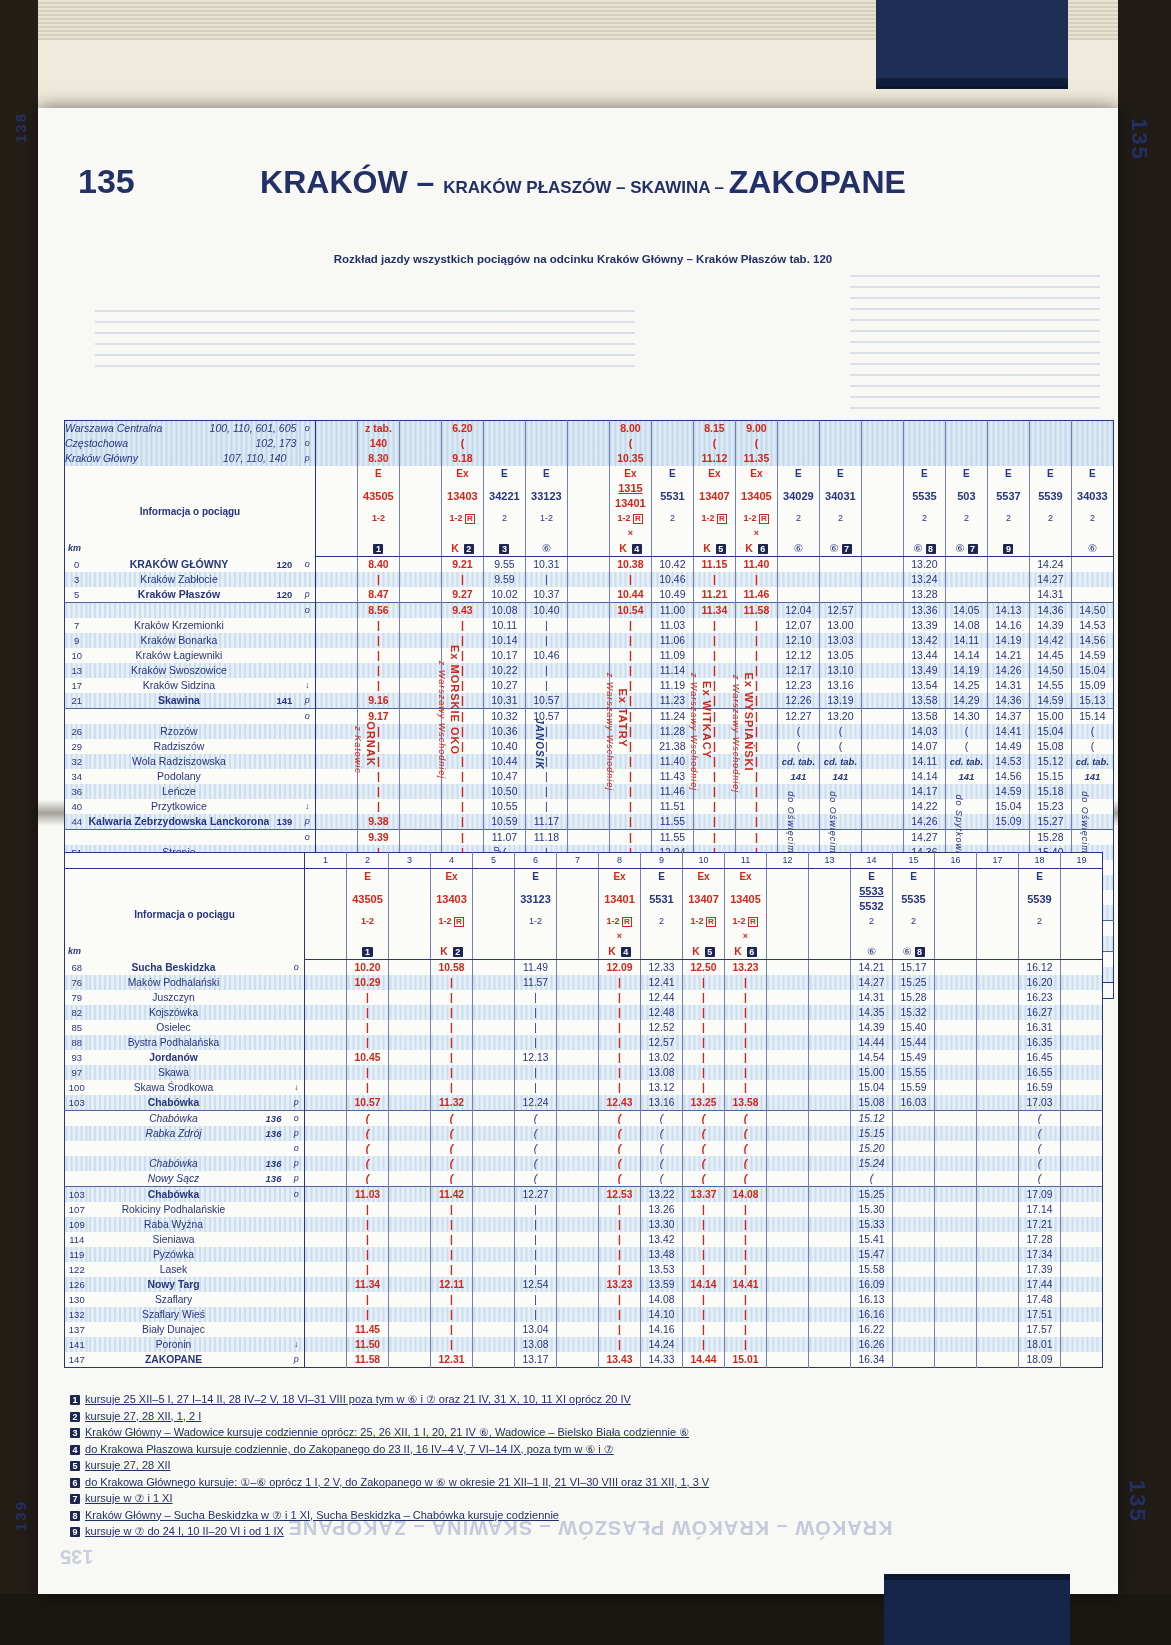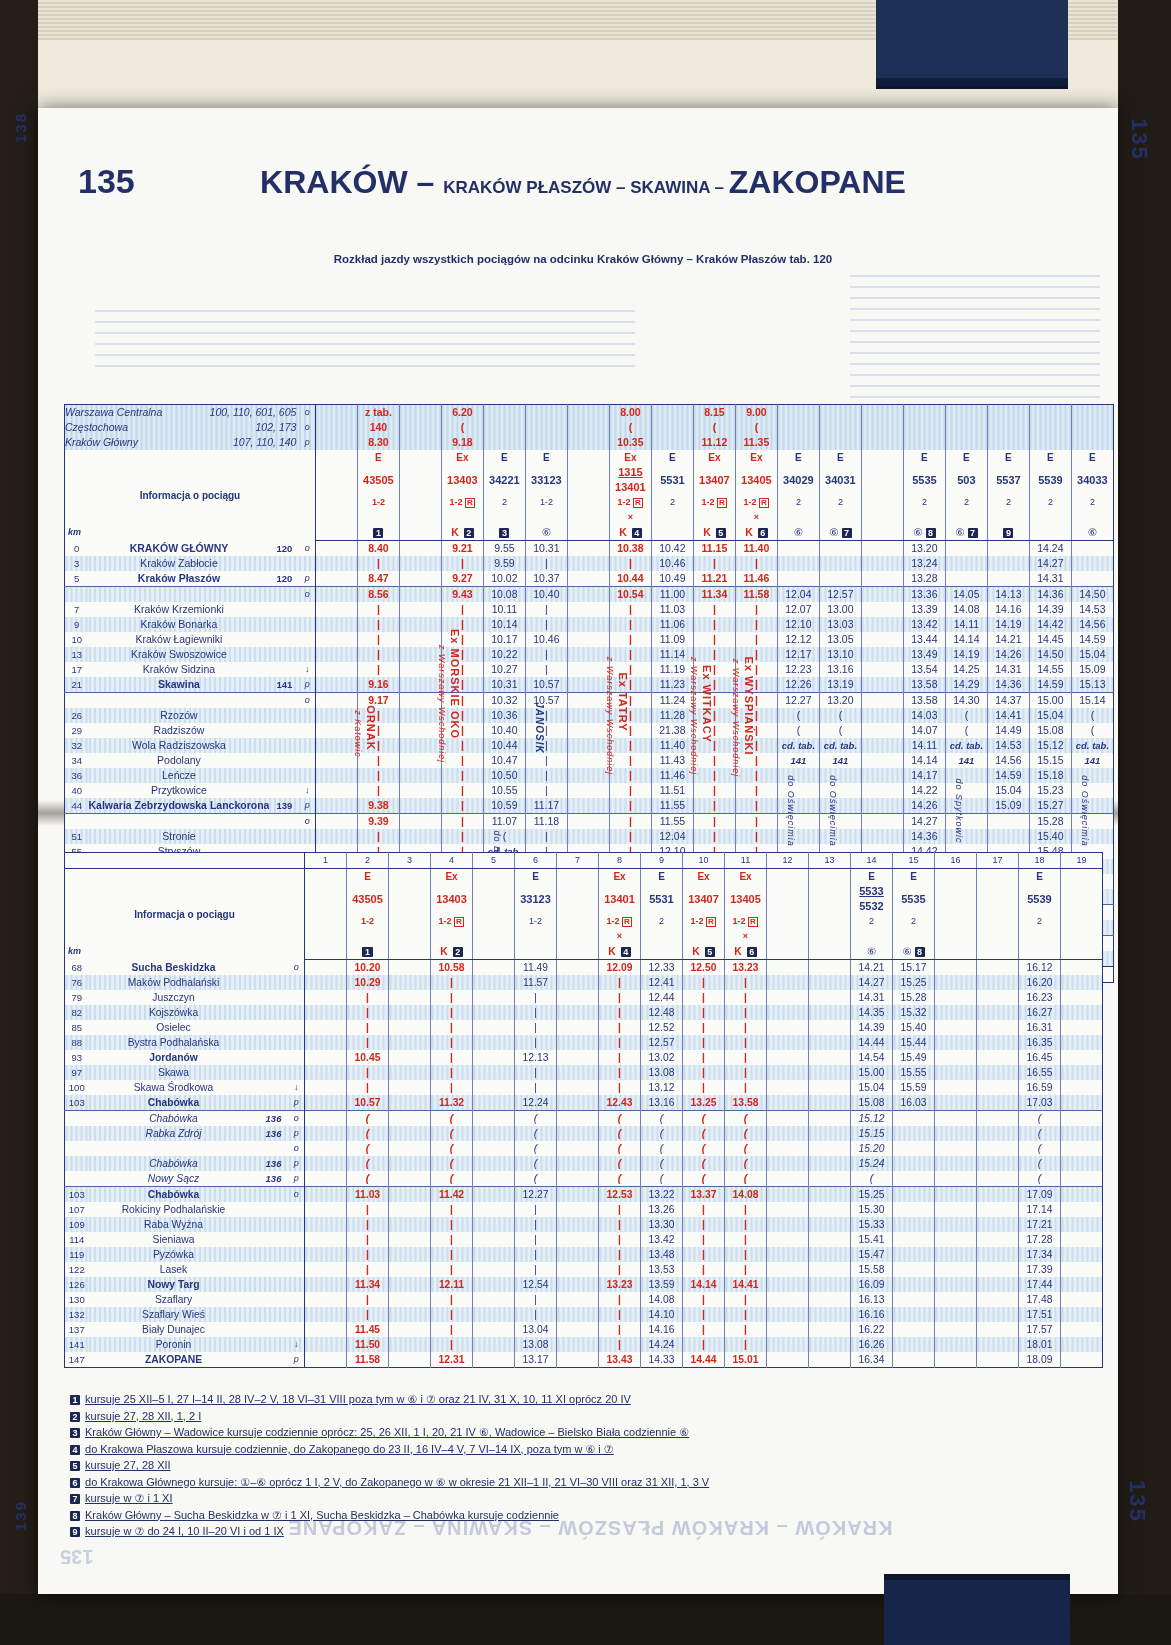--- a/index.html
+++ b/index.html
@@ -101,21 +101,21 @@
   <div class="edge-num edge-br">135</div>
 
   <div class="hdr">
     <div class="tabnum">135</div>
     <div class="route" id="route-title"><span class="big">KRAKÓW</span><span class="big"> – </span><span class="sm">KRAKÓW PŁASZÓW – SKAWINA – </span><span class="big">ZAKOPANE</span></div>
     <div class="subtitle">Rozkład jazdy wszystkich pociągów na odcinku Kraków Główny  –  Kraków Płaszów tab. 120</div>
   </div>
   <div class="ghost" style="left:95px;top:310px;width:540px;height:66px;"></div>
   <div class="ghost" style="left:850px;top:275px;width:250px;height:140px;"></div>
 
-  <div class="ttwrap" id="mount-top" style="left:64px;top:404px;">
+  <div class="ttwrap" id="mount-top" style="left:64px;top:420px;">
       <div style="position: relative;">
         <table class="tt">
           <colgroup>
             <col style="width: 24px;">
             <col style="width: 170px;">
             <col style="width: 30px;">
             <col style="width: 16px;">
             <col style="width: 42px;">
             <col style="width: 42px;">
             <col style="width: 42px;">
@@ -185,21 +185,21 @@
               <td class="tc val red"></td>
               <td class="tc val red"></td>
               <td class="tc val red"></td>
               <td class="tc val red"></td>
               <td class="tc val red"></td>
               <td class="tc val red"></td>
             </tr>
             <tr class="feeder">
               <td class="nmc" colspan="3">
                 <span style="float:left">Kraków Główny</span>
-                <span style="float:right;padding-right:3px">107, 110, 140</span>
+                <span style="float:right;padding-right:13px">107, 110, 140</span>
               </td>
               <td class="poc">p</td>
               <td class="tc1 val red"></td>
               <td class="tc val red">8.30</td>
               <td class="tc val red"></td>
               <td class="tc val red">9.18</td>
               <td class="tc val red"></td>
               <td class="tc val red"></td>
               <td class="tc val red"></td>
               <td class="tc val red">10.35</td>

